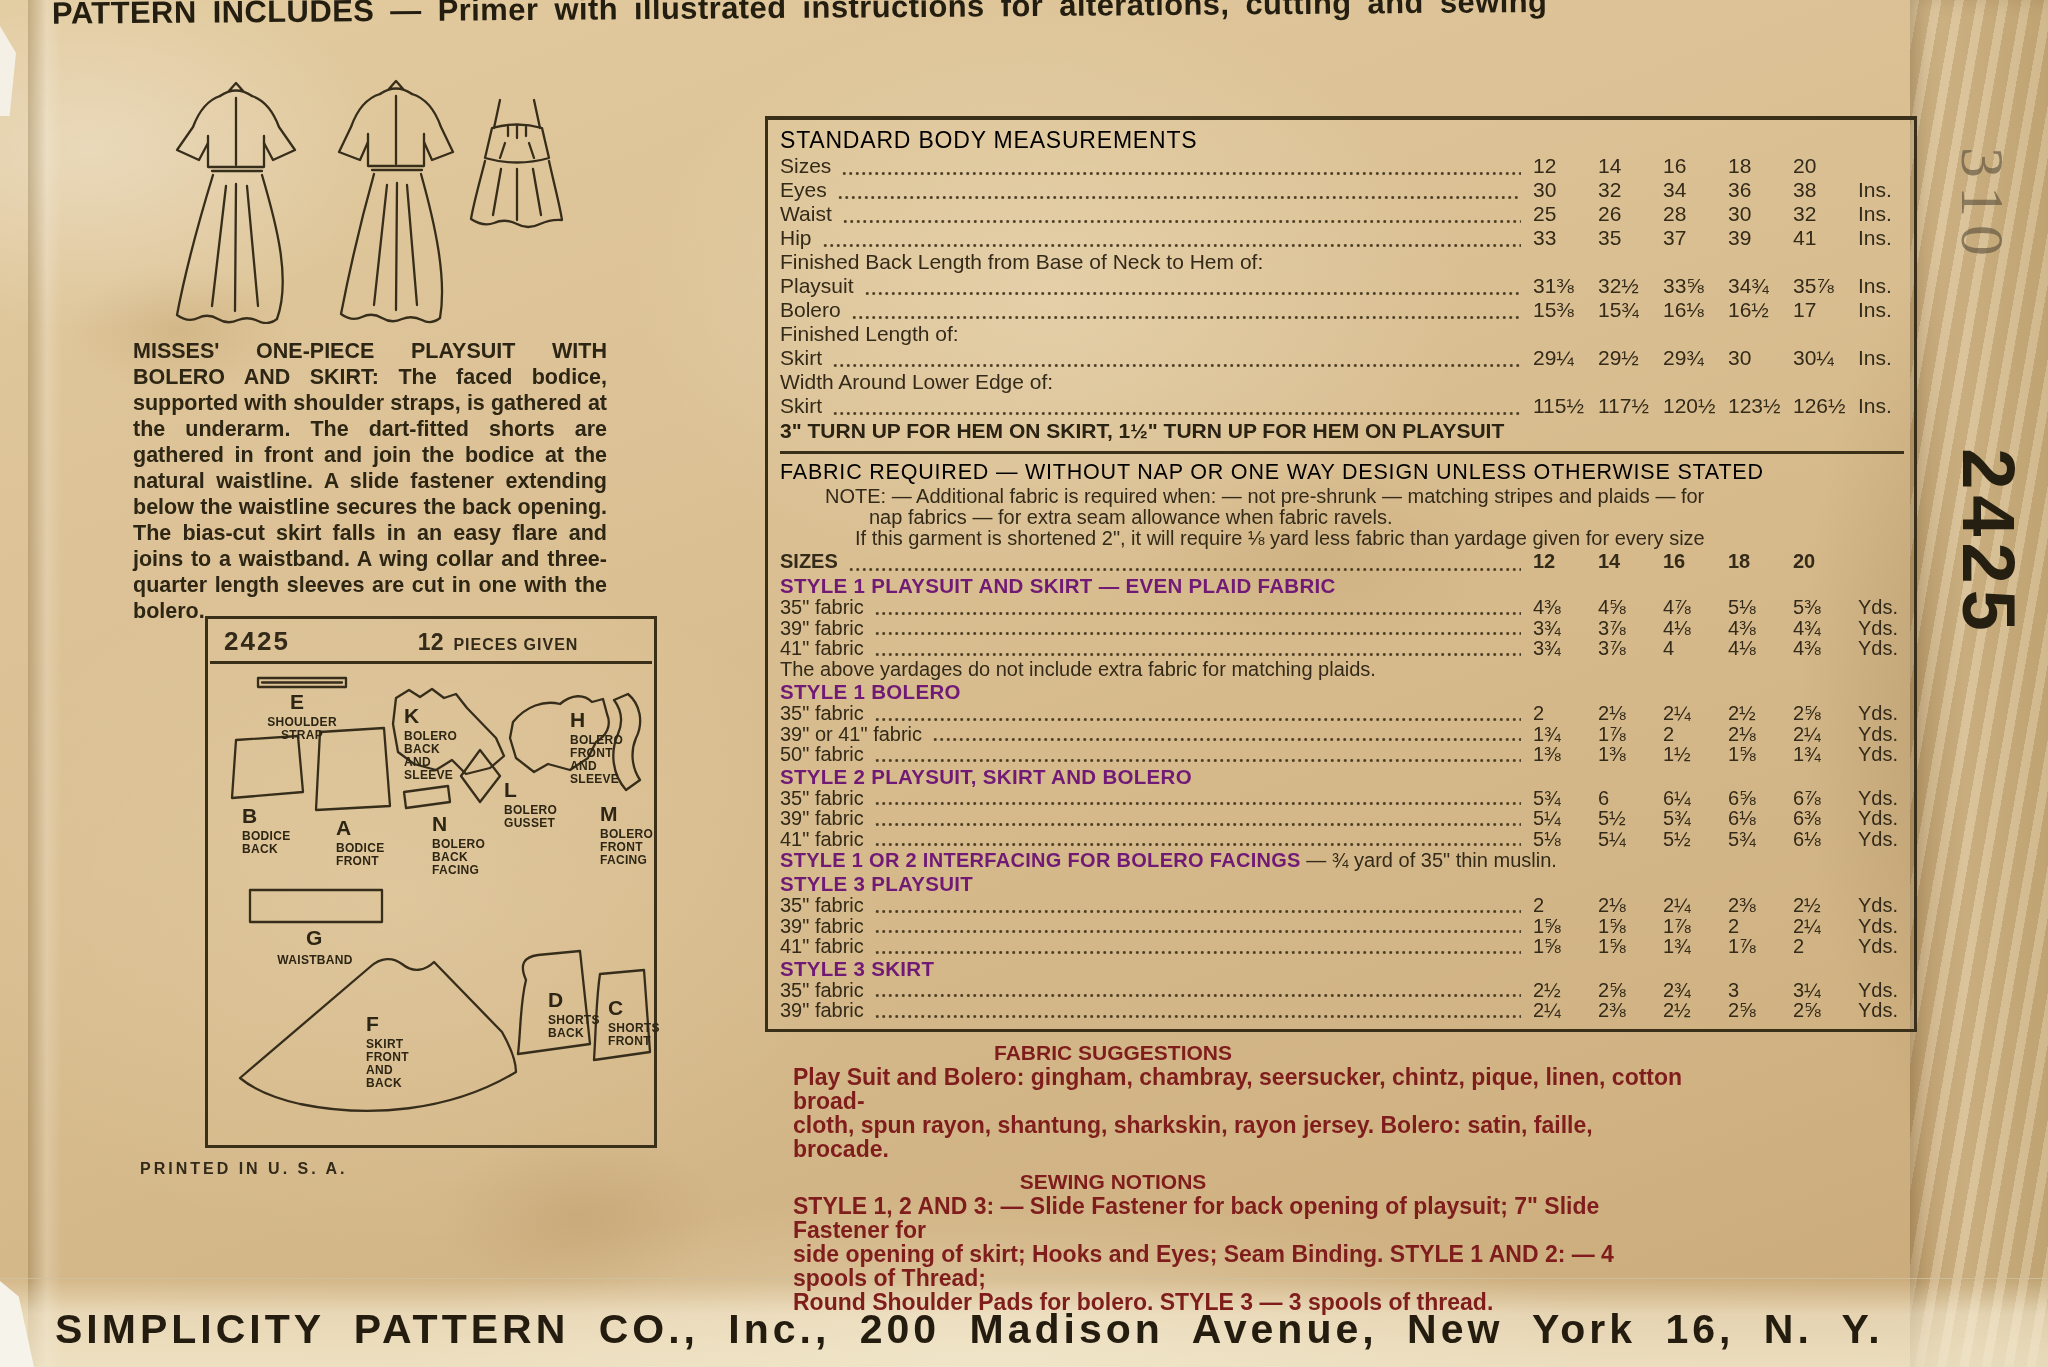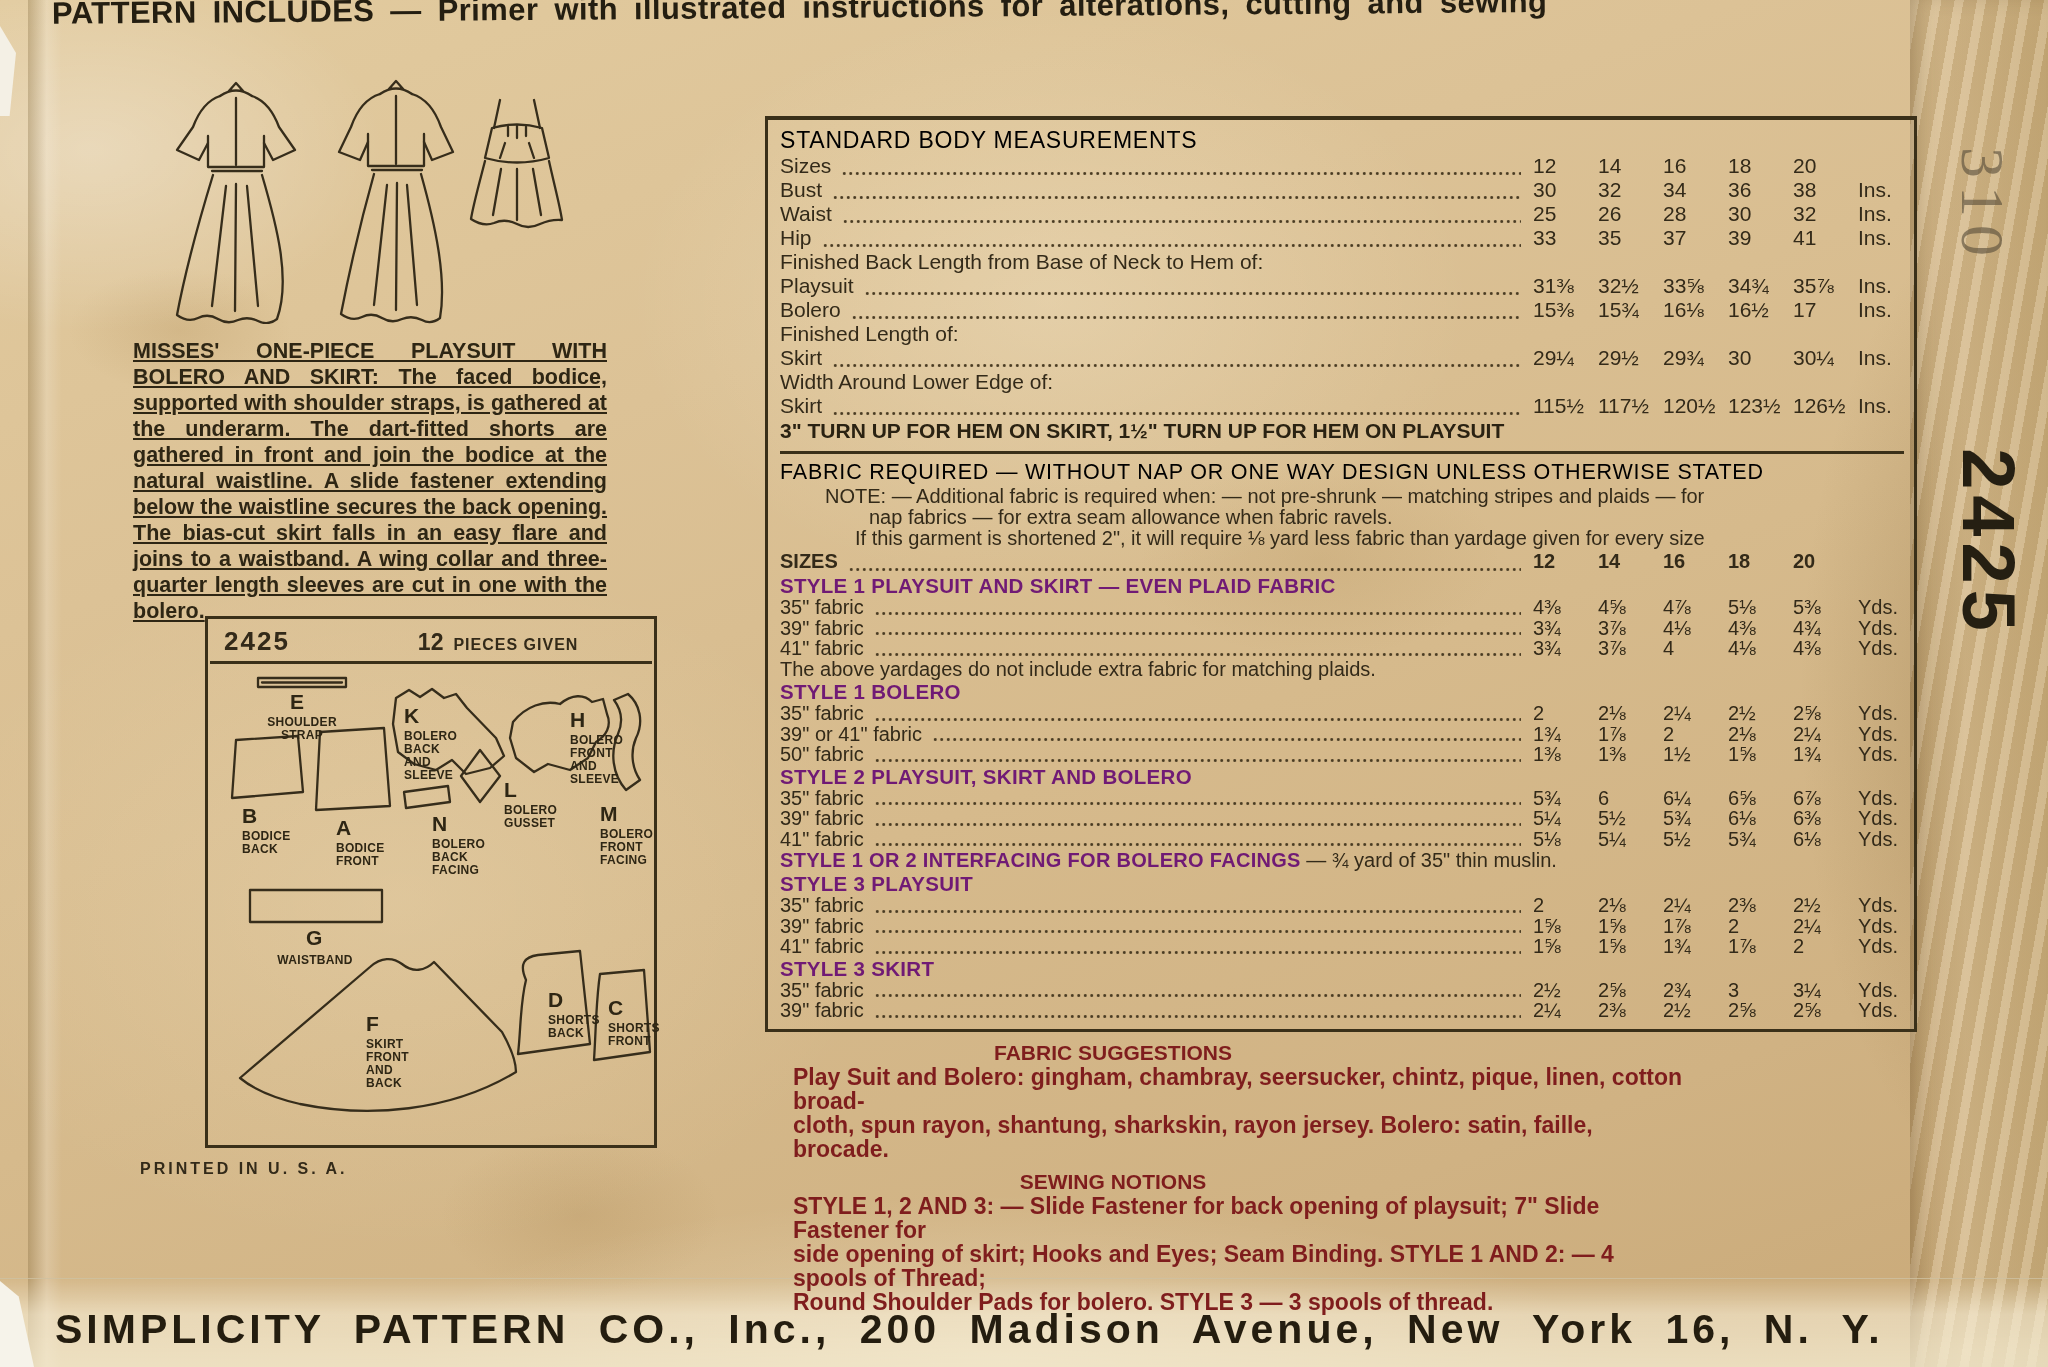--- a/index.html
+++ b/index.html
@@ -38,21 +38,21 @@
   
   .banner{position:absolute;left:52px;top:-10px;width:1460px;font-weight:bold;font-size:31px;
     letter-spacing:.4px;word-spacing:7px;color:#241e11;transform:rotate(-.45deg);white-space:nowrap;}
 
   
   .figs{position:absolute;left:150px;top:76px;}
   .figs svg{display:block;}
 
   
   .descr{position:absolute;left:133px;top:316px;width:474px;font-weight:bold;
-    font-size:21.5px;line-height:26px;text-align:justify;color:#2e2614;text-decoration:underline;}
+    font-size:21.5px;line-height:26px;text-align:justify;color:#2e2614;}
 
   
   .pbox{position:absolute;left:205px;top:616px;width:452px;height:532px;
     border:3px solid #3a3019;box-sizing:border-box;}
   .pbox-head{display:flex;align-items:baseline;padding:7px 14px 4px 14px;
     border-bottom:3px solid #3a3019;margin:0 2px;}
   .pbox-num{font-weight:bold;font-size:26px;letter-spacing:2px;}
   .pbox-count{font-weight:bold;font-size:23px;margin-left:128px;}
   .pbox-given{font-weight:bold;font-size:16px;letter-spacing:1px;margin-left:10px;}
   .pieces-area{position:relative;width:446px;height:476px;}
@@ -238,21 +238,21 @@
       <span class="rl">Sizes</span>
       <span class="dots"></span>
       <span class="v">12</span>
       <span class="v">14</span>
       <span class="v">16</span>
       <span class="v">18</span>
       <span class="v">20</span>
       <span class="u"></span>
     </div>
   <div class="mrow">
-      <span class="rl">Bust</span>
+      <span class="rl">Eyes</span>
       <span class="dots"></span>
       <span class="v">30</span>
       <span class="v">32</span>
       <span class="v">34</span>
       <span class="v">36</span>
       <span class="v">38</span>
       <span class="u">Ins.</span>
     </div>
   <div class="mrow">
       <span class="rl">Waist</span>

